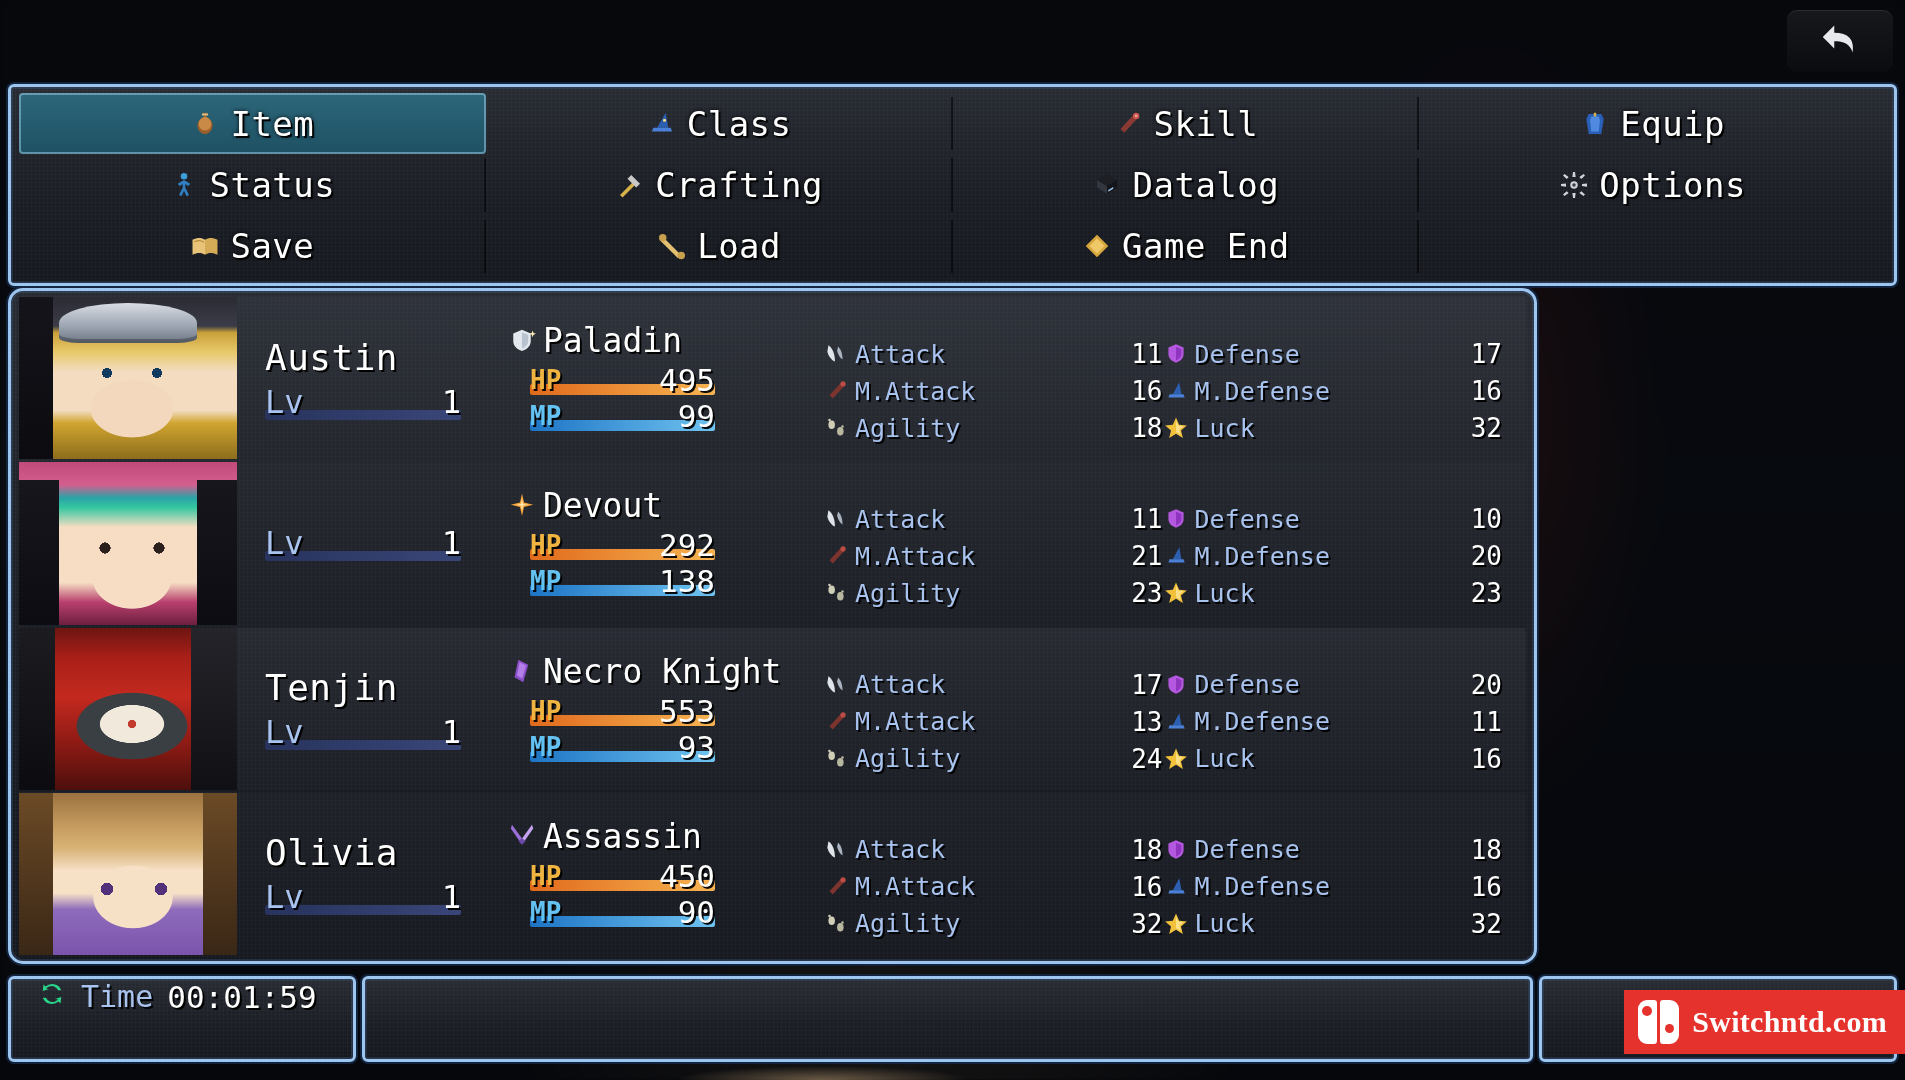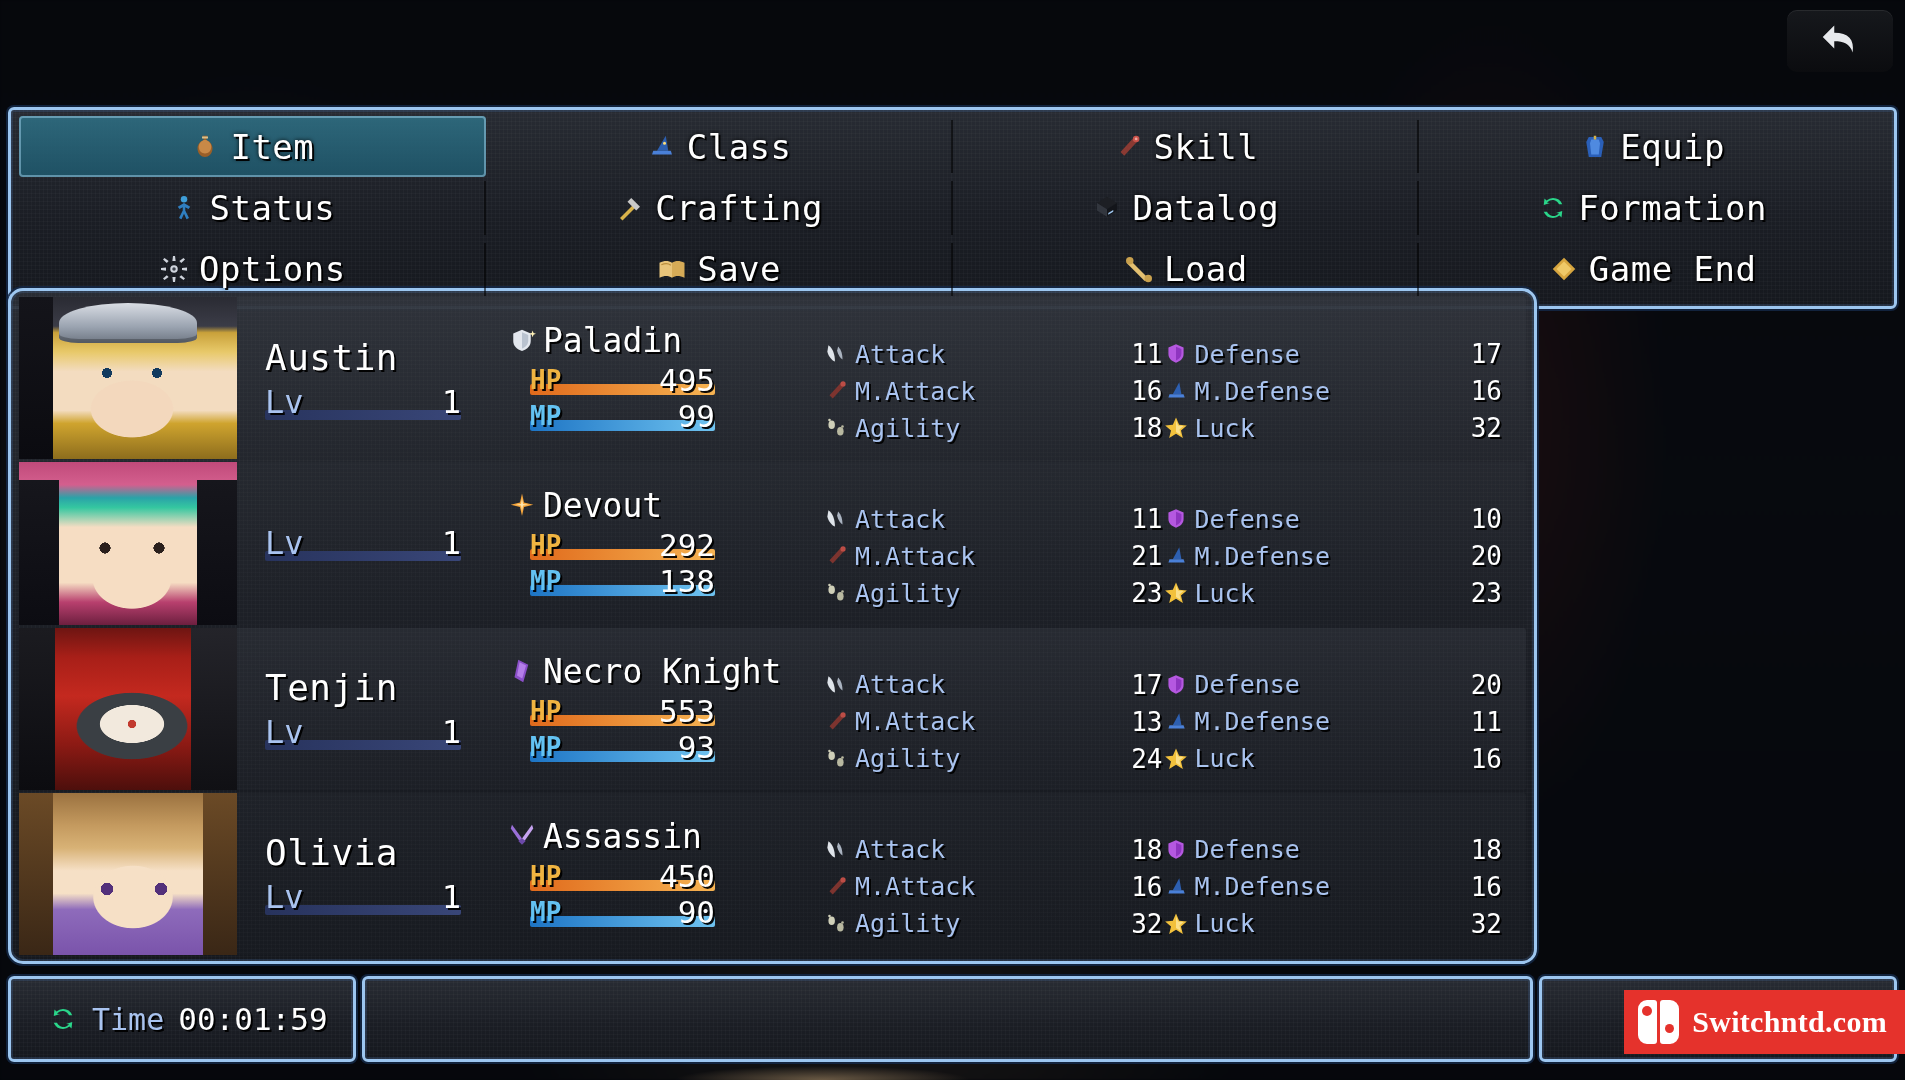--- a/index.html
+++ b/index.html
@@ -69,21 +69,21 @@
     position: absolute; right: 12px; top: 10px;
     width: 106px; height: 62px;
     background: linear-gradient(180deg,#16181c,#0b0c0f);
     border-radius: 10px;
     display: flex; align-items: center; justify-content: center;
     box-shadow: inset 0 1px 0 rgba(255,255,255,.08);
   }
   #back-button svg { width: 46px; height: 46px; }
 
   
-  #command-window { left: 8px; top: 84px; width: 1889px; height: 202px; margin-top: 23px; }
+  #command-window { left: 8px; top: 84px; width: 1889px; height: 202px; }
   .cmd-grid {
     position: relative; z-index: 2;
     display: grid;
     grid-template-columns: repeat(4, 1fr);
     grid-template-rows: repeat(3, 1fr);
     height: 100%;
     padding: 6px 8px;
     gap: 0;
   }
   .cmd-cell {
@@ -310,22 +310,22 @@
     margin-left: auto; color: #ffffff; font-size: 26px;
     text-shadow: 2px 2px 0 rgba(0,0,0,.95);
   }
 
   
   #playtime-window { left: 8px; top: 976px; width: 348px; height: 86px; }
   #gold-window { left: 362px; top: 976px; width: 1171px; height: 86px; }
   #extra-window { left: 1539px; top: 976px; width: 358px; height: 86px; }
   .bottom-inner {
     position: relative; z-index: 2;
-    height: 100%; display:flex; align-items:center; gap: 14px;
-    padding: 0 37px;
+    height: 100%; display:flex; align-items:flex-start; gap: 14px;
+    padding: 0 26px;
   }
   .time-icon { width:30px; height:30px; display:inline-flex; }
   .time-icon svg { width:30px; height:30px; }
   .time-label { color:#a9c3ef; font-size: 30px; text-shadow: 2px 2px 0 rgba(0,0,0,.95); }
   .time-value { color:#ffffff; font-size: 31px; text-shadow: 2px 2px 0 rgba(0,0,0,.95); }
 
   
   #watermark {
     position:absolute; right: 0px; bottom: 26px;
     height: 64px; display:flex; align-items:center; gap: 12px;
@@ -446,29 +446,20 @@
           <svg viewBox="0 0 24 24">
               <path d="M4 8 L12 3 L20 8 L12 13 Z" fill="#1d1f24"></path>
               <path d="M4 8 L12 13 L12 19 L4 14 Z" fill="#32363e"></path>
               <path d="M20 8 L12 13 L12 19 L20 14 Z" fill="#13151a"></path>
               <path d="M13 16 L17 13.6 L17 15 L13 17.4 Z" fill="#9fc6ee"></path>
             </svg>
         </span>
         <span class="cmd-label">Datalog</span>
       </div>
 
-      <div class="cmd-cell">
-        <span class="cmd-icon">
-          <svg viewBox="0 0 24 24">
-              <path d="M12 4 a8 8 0 0 1 7.4 5 h-2.6 a5.6 5.6 0 0 0 -9.6 -1.2 L9.6 8 L4.6 9.6 L5.2 4.4 L6.8 6 A8 8 0 0 1 12 4 Z" fill="#2ad68a"></path>
-              <path d="M12 20 a8 8 0 0 1 -7.4 -5 h2.6 a5.6 5.6 0 0 0 9.6 1.2 L14.4 16 l5 -1.6 l-0.6 5.2 L17.2 18 A8 8 0 0 1 12 20 Z" fill="#2ad68a"></path>
-            </svg>
-        </span>
-        <span class="cmd-label">Formation</span>
-      </div>
 
       <div class="cmd-cell">
         <span class="cmd-icon">
           <svg viewBox="0 0 24 24">
               <g fill="#cfd4dc">
                 <circle cx="12" cy="12" r="3"></circle>
                 <path d="M11.2 1.6h1.6l.5 4h-2.6z"></path>
                 <path d="M11.2 18.4h1.6l.5 4h-2.6z" transform="rotate(180 12 20.4)"></path>
                 <path d="M1.6 11.2v1.6l4 .5v-2.6z"></path>
                 <path d="M18.4 11.2v1.6l4 .5v-2.6z"></path>

